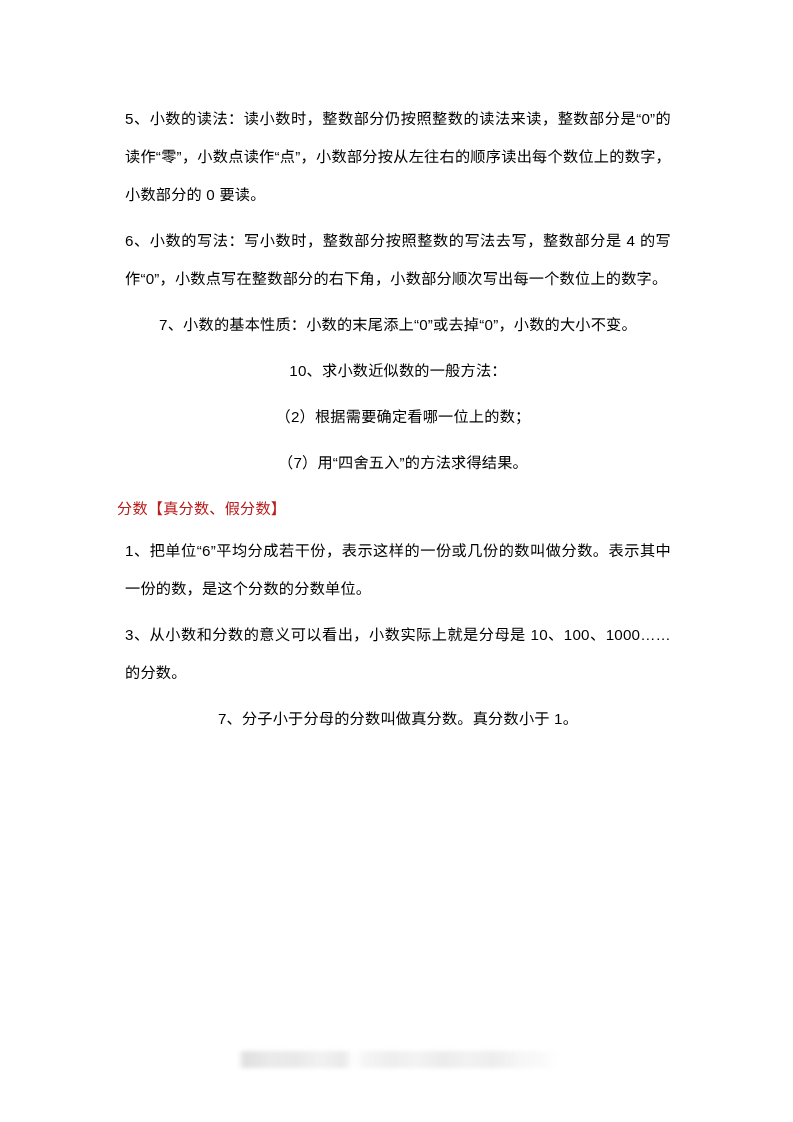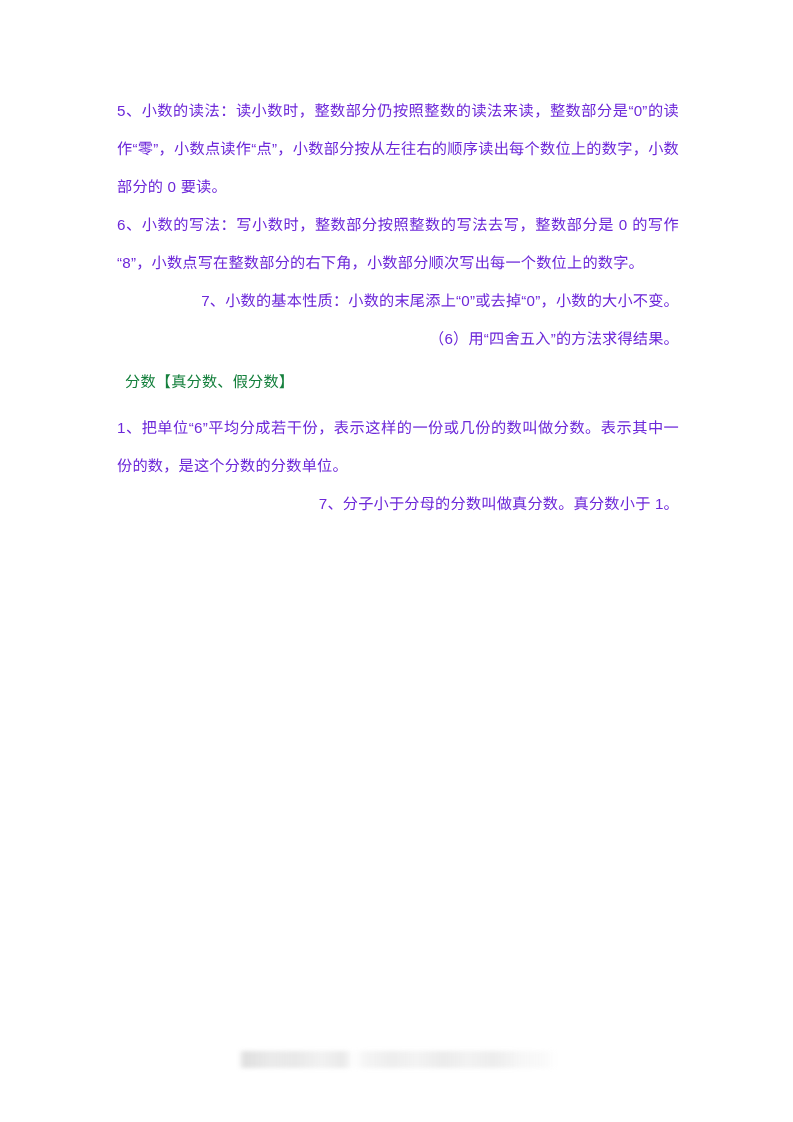--- a/index.html
+++ b/index.html
@@ -20,46 +20,46 @@
     inset: 0;
     background: #ffffff;
   }
   #content {
     position: absolute;
     left: 117px;
     top: 92px;
     width: 562px;
   }
   .para {
-    color: #6d28d9;
+    color: #000000;
     font-size: 15.2px;
     line-height: 38px;
     letter-spacing: 0.2px;
-    margin: 0;
+    margin: 8px;
     text-align: justify;
     text-justify: inter-ideograph;
     white-space: pre-wrap;
     word-break: break-all;
   }
   .para.last-line-left {
-    text-align: right;
+    text-align: center;
   }
   .para + .para {
     margin-top: 0;
   }
   .sub {
     padding-left: 10px;
   }
   .section-heading {
-    color: #15803d;
+    color: #b91c1c;
     font-size: 15.2px;
     line-height: 38px;
     letter-spacing: 0.2px;
     font-weight: 400;
-    margin: 8px;
+    margin: 0;
     white-space: pre-wrap;
   }
   .gap-before-heading {
     margin-top: 5px;
   }
   .gap-after-heading {
     margin-top: 4px;
   }
   
   #footer-redaction {
@@ -93,35 +93,38 @@
 </style>
 </head>
 <body>
 
 <div id="page">
 
   <div id="content">
 
     <p class="para">5、小数的读法：读小数时，整数部分仍按照整数的读法来读，整数部分是“0”的读作“零”，小数点读作“点”，小数部分按从左往右的顺序读出每个数位上的数字，小数部分的 0 要读。</p>
 
-    <p class="para">6、小数的写法：写小数时，整数部分按照整数的写法去写，整数部分是 0 的写作“8”，小数点写在整数部分的右下角，小数部分顺次写出每一个数位上的数字。</p>
+    <p class="para">6、小数的写法：写小数时，整数部分按照整数的写法去写，整数部分是 4 的写作“0”，小数点写在整数部分的右下角，小数部分顺次写出每一个数位上的数字。</p>
 
     <p class="para last-line-left">7、小数的基本性质：小数的末尾添上“0”或去掉“0”，小数的大小不变。</p>
 
 
 
+    <p class="para last-line-left">10、求小数近似数的一般方法：</p>
 
 
+    <p class="para last-line-left sub">（2）根据需要确定看哪一位上的数；</p>
 
-    <p class="para last-line-left sub">（6）用“四舍五入”的方法求得结果。</p>
+    <p class="para last-line-left sub">（7）用“四舍五入”的方法求得结果。</p>
 
     <p class="section-heading gap-before-heading">分数【真分数、假分数】</p>
 
     <p class="para gap-after-heading">1、把单位“6”平均分成若干份，表示这样的一份或几份的数叫做分数。表示其中一份的数，是这个分数的分数单位。</p>
 
+    <p class="para">3、从小数和分数的意义可以看出，小数实际上就是分母是 10、100、1000……的分数。</p>
 
 
     <p class="para last-line-left">7、分子小于分母的分数叫做真分数。真分数小于 1。</p>
 
   </div>
 
   <div id="footer-redaction"></div>
 
 </div>
 

